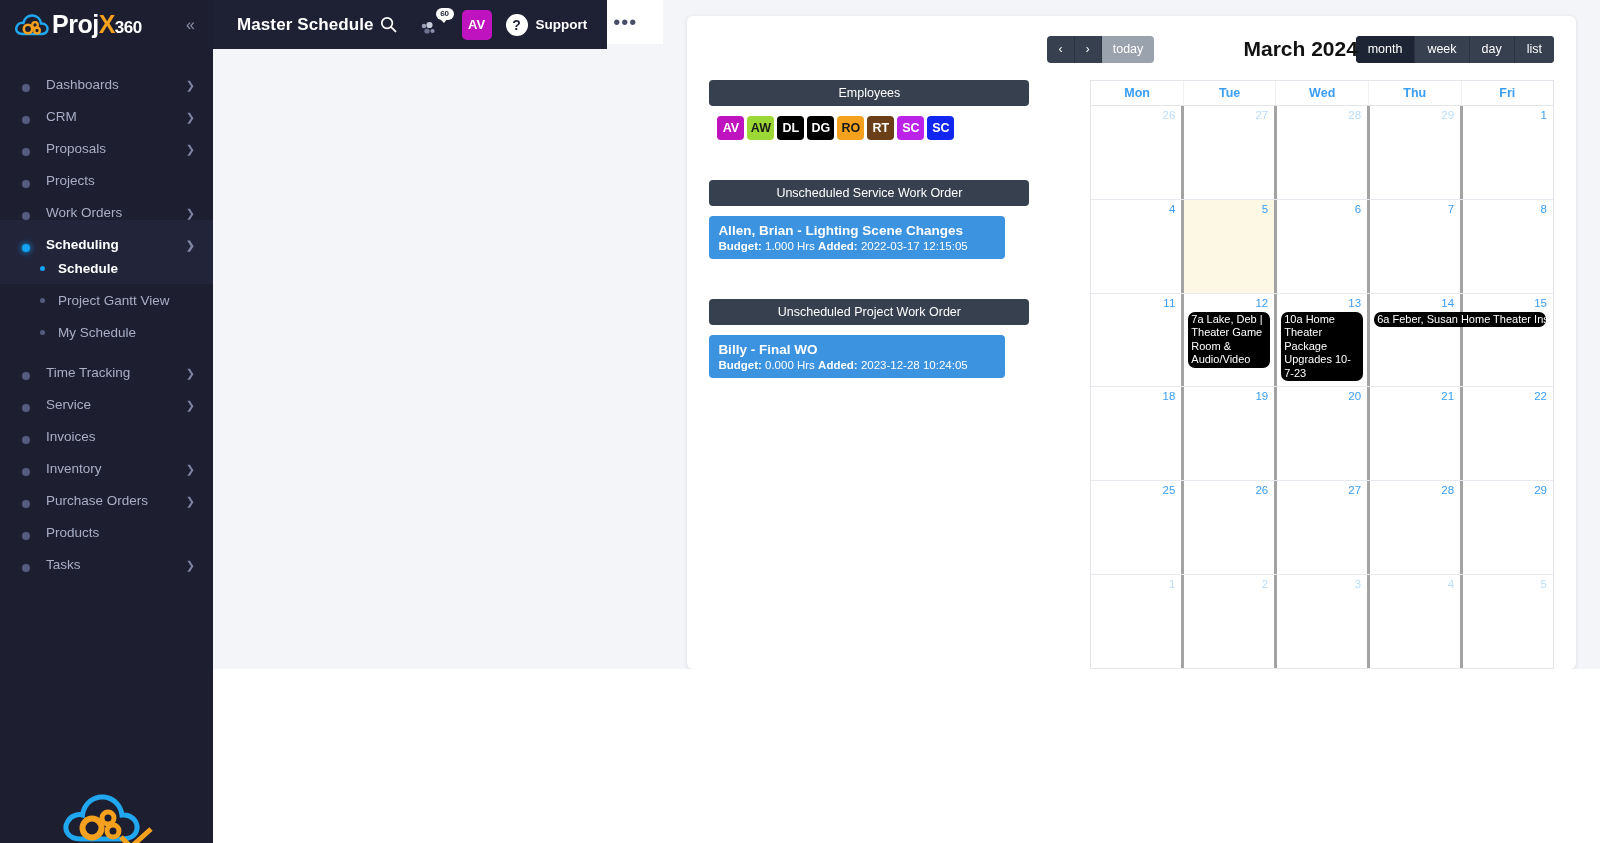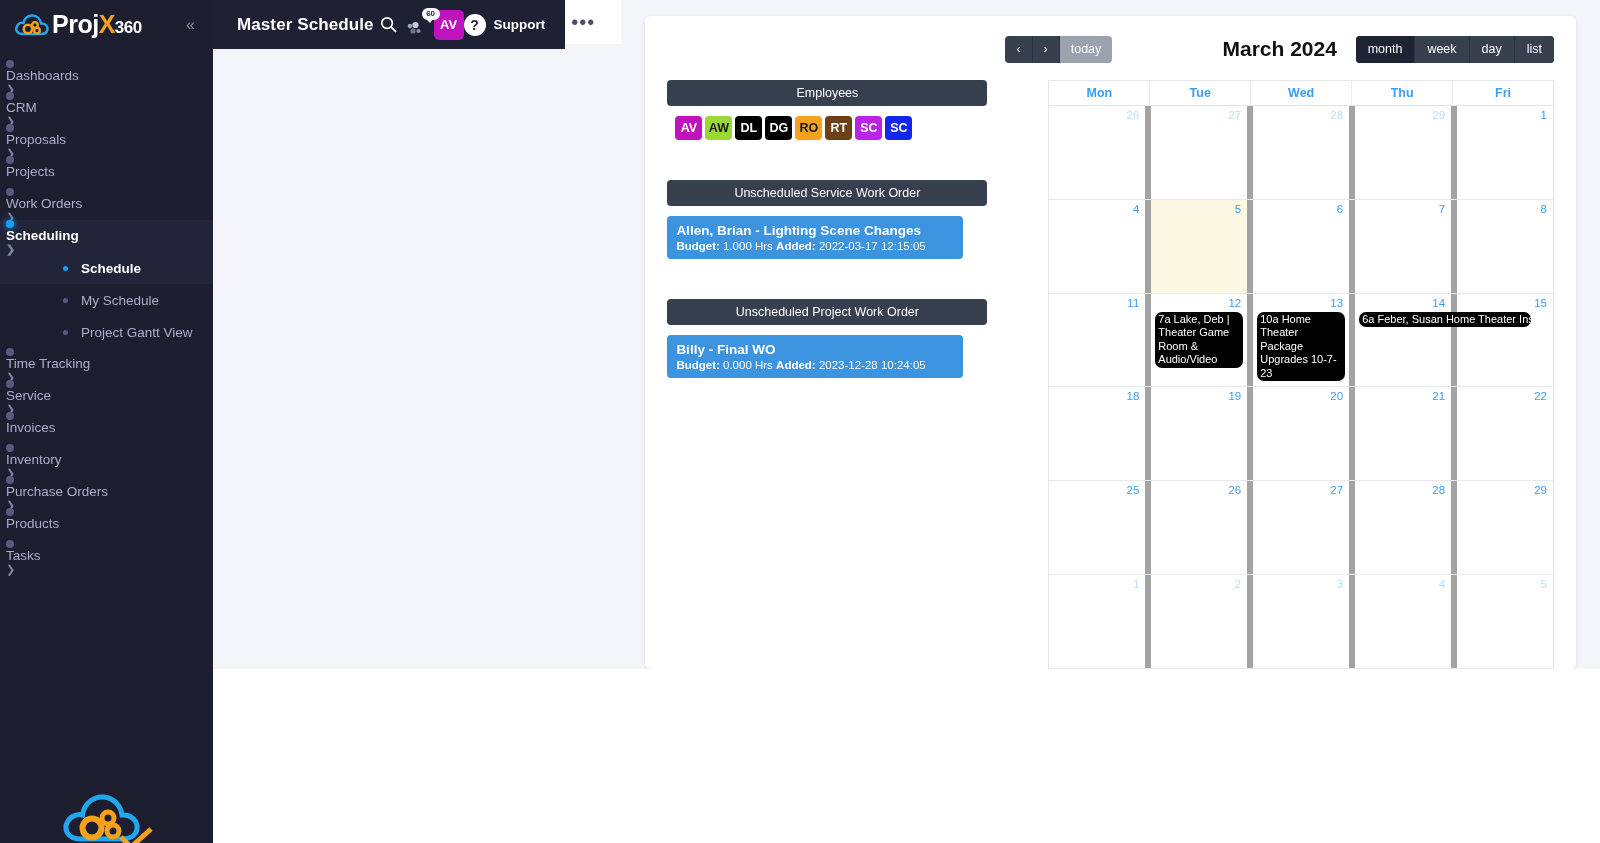--- a/index.html
+++ b/index.html
@@ -38,36 +38,36 @@
   .brand-360 { font-size: 17px; color: #ffffff; font-weight: bold; }
   .collapse-btn {
     position: absolute; right: 20px; top: 50%;
     transform: translateY(-50%);
     color: #8b8fa8; font-size: 16px; cursor: pointer;
     letter-spacing: -2px;
   }
 
   .nav { padding-top: 11px; }
   .nav-item {
-    display: flex; align-items: flex-start;
-    height: 32px; padding: 0 18px 0 6px;
+    display: flex; align-items: flex-end;
+    height: 32px; padding: 0 18px 0 22px;
     color: #a9aec6; font-size: 13.5px;
-    cursor: pointer; position: relative; flex-direction: column;
+    cursor: pointer; position: relative;
   }
   .nav-item .dot {
     width: 8px; height: 8px; border-radius: 50%;
     background: #565b80; margin-right: 16px; flex: none;
   }
   .nav-item.active { color: #ffffff; font-weight: bold; background: #22243a; }
   .nav-item.active .dot { background: #13a2f5; box-shadow: 0 0 6px #13a2f5; }
   .nav-item .label { flex: 1; white-space: nowrap; }
   .nav-item .chev { color: #7f84a3; font-size: 11px; }
   .nav-sub {
     display: flex; align-items: center;
-    height: 32px; padding-left: 63px;
+    height: 32px; padding-left: 40px;
     color: #a9aec6; font-size: 13.5px; cursor: pointer;
   }
   .nav-sub .sdot {
     width: 5px; height: 5px; border-radius: 50%;
     background: #565b80; margin-right: 13px; flex: none;
   }
   .nav-sub.active { color: #ffffff; font-weight: bold; background: #22243a; }
   .nav-sub.active .sdot { background: #13a2f5; }
 
   .sidebar-footer {
@@ -80,21 +80,21 @@
   
   .main { flex: 1; height: 669px; display: flex; flex-direction: row; background: #f3f5f9; }
 
   .topbar {
     height: 49px; background: #1e2134;
     display: flex; align-items: center;
     padding: 0 20px 0 24px; color: #fff;
     flex: none;
   }
   .page-title { font-size: 17px; font-weight: bold; letter-spacing: 0.1px; }
-  .topbar-right { margin-left: auto; display: flex; align-items: center; gap: 0; }
+  .topbar-right { margin-left: auto; display: flex; align-items: center; gap: 14px; }
   .icon-btn {
     width: 30px; height: 30px; display: flex; align-items: center; justify-content: center;
     cursor: pointer; position: relative; color: #ffffff;
   }
   .notif-wrap { position: relative; width: 30px; height: 30px; cursor: pointer; }
   .notif-badge {
     position: absolute; top: -2px; right: -6px;
     background: #ffffff; color: #1e2134;
     border-radius: 9px; font-size: 8px; font-weight: bold;
     min-width: 18px; height: 12px; line-height: 12px;
@@ -196,21 +196,21 @@
   }
   .cal-head { display: flex; border-bottom: 1px solid #e2e5ea; }
   .cal-head div {
     flex: 1; text-align: center; padding: 5px 0;
     font-size: 12.5px; color: #3a9ef5; font-weight: bold;
     border-right: 1px solid #eef0f3;
   }
   .cal-head div:last-child { border-right: none; }
   .cal-row { flex: 1; display: flex; border-bottom: 1px solid #e6e9ee; min-height: 0; }
   .cal-cell {
-    flex: 1; border-right: 6px solid #a3a3a3;
+    flex: 1; border-right: 3px solid #a3a3a3;
     position: relative; padding: 3px 4px 0 4px; min-width: 0;
   }
   .cal-cell:last-child { border-right: none; }
   .cal-cell.today { background: #fdf8e3; }
   .daynum {
     text-align: right; font-size: 11.5px; color: #3a9ef5;
     padding-right: 2px;
   }
   .cal-cell.other .daynum { color: #b9ddfb; }
   .event {
@@ -277,25 +277,25 @@
         <span class="label">Scheduling</span>
         <span class="chev">❯</span>
       </div>
 
       <div class="nav-sub active">
         <span class="sdot"></span>
         <span>Schedule</span>
       </div>
       <div class="nav-sub">
         <span class="sdot"></span>
-        <span>My Schedule</span>
+        <span>Project Gantt View</span>
       </div>
       <div class="nav-sub">
         <span class="sdot"></span>
-        <span>Project Gantt View</span>
+        <span>My Schedule</span>
       </div>
 
       <div class="nav-item">
         <span class="dot"></span>
         <span class="label">Time Tracking</span>
         <span class="chev">❯</span>
       </div>
       <div class="nav-item">
         <span class="dot"></span>
         <span class="label">Service</span>

